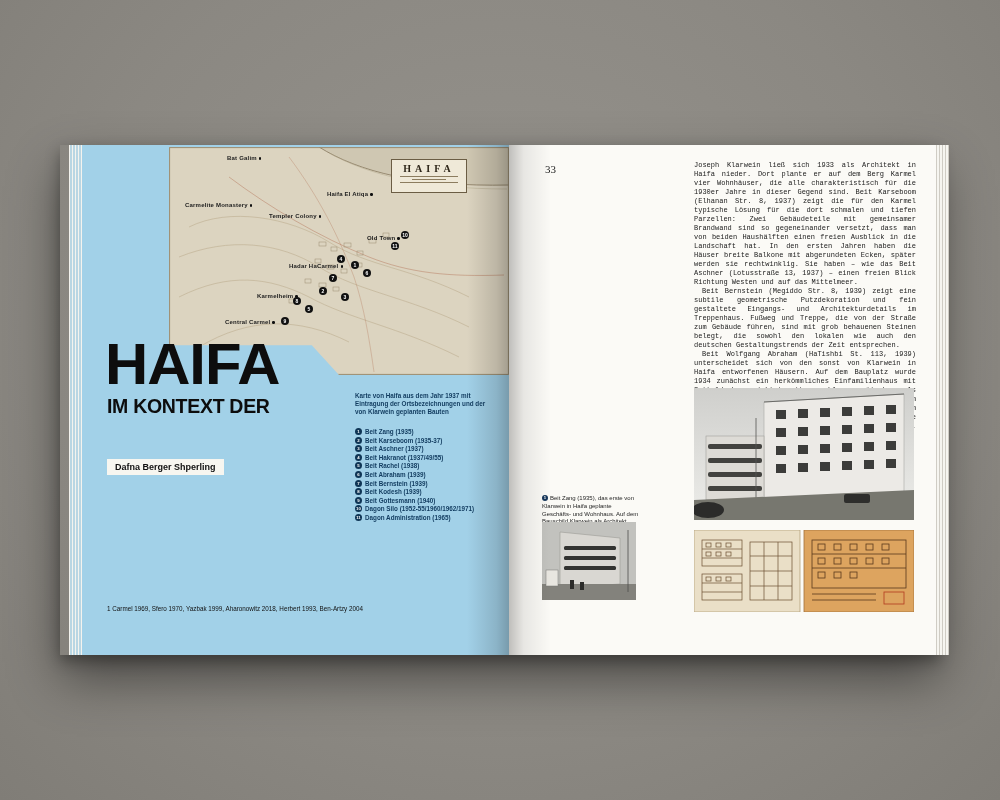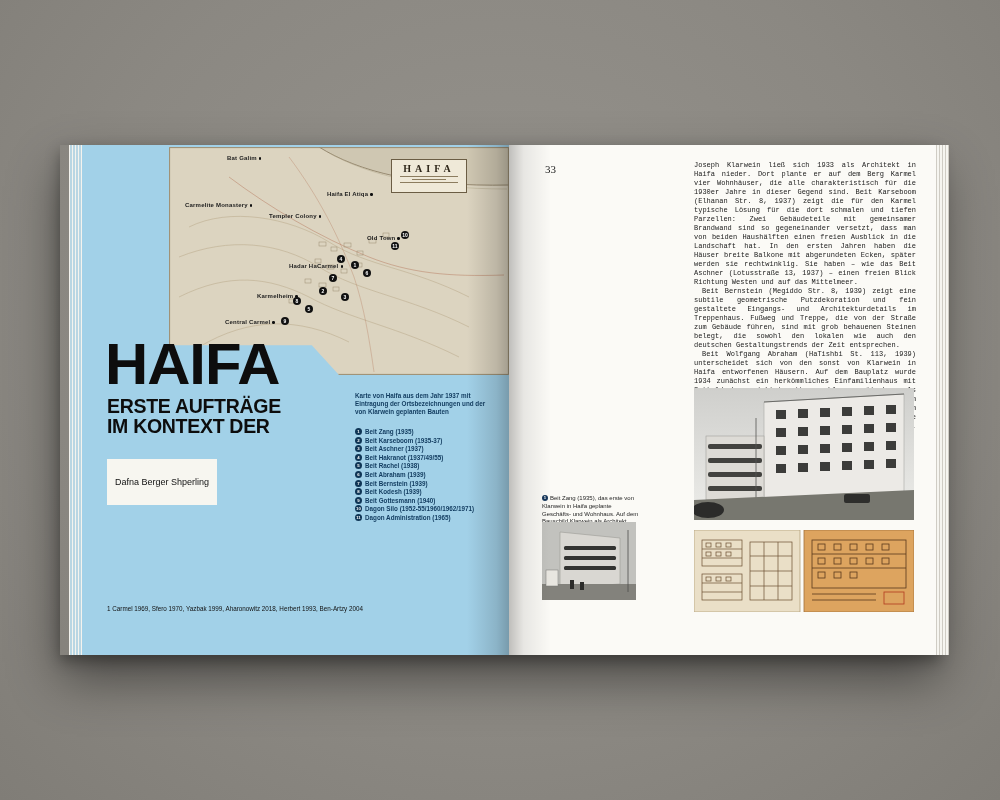--- a/index.html
+++ b/index.html
@@ -38,21 +38,21 @@
   .map-marker { position:absolute; width:8px; height:8px; border-radius:50%; background:#101010;
     color:#fff; font-size:5px; line-height:8px; text-align:center; font-weight:bold; }
 
   
   .haifa-title { position:absolute; left:36px; top:194px; font-size:57px; font-weight:900;
     letter-spacing:-1px; line-height:.9; color:#0d0d0d; transform:scaleX(1.05); transform-origin:left top; }
   .subtitle { position:absolute; left:38px; top:252px; font-size:19.5px; font-weight:800;
     line-height:1.02; letter-spacing:-.3px; color:#0d0d0d; }
   .subtitle .sup { font-size:9px; vertical-align:super; }
   .author-badge { position:absolute; left:38px; top:314px; background:#f7f6f0; color:#111;
-    font-size:9px; font-weight:normal; padding:18px 8px; }
+    font-size:9px; font-weight:bold; padding:3px 8px; }
   .map-caption { position:absolute; left:286px; top:247px; width:140px; font-size:6.3px;
     line-height:1.28; font-weight:bold; color:#103a5e; }
   .legend { position:absolute; left:286px; top:283px; }
   .legend-item { display:flex; align-items:center; gap:3px; margin-bottom:1.6px; }
   .legend-num { flex:none; width:7px; height:7px; border-radius:50%; background:#0f3555; color:#fff;
     font-size:4.3px; line-height:7px; text-align:center; font-weight:bold; }
   .legend-label { font-size:6.3px; font-weight:bold; color:#103a5e; white-space:nowrap; }
   .footnote { position:absolute; left:38px; top:460px; font-size:6.3px; color:#101010; }
 
   
@@ -132,21 +132,20 @@
       <div class="map-marker" style="left:124px; top:150px;">8</div>
       <div class="map-marker" style="left:136px; top:158px;">5</div>
       <div class="map-marker" style="left:112px; top:170px;">9</div>
       <div class="map-marker" style="left:232px; top:84px;">10</div>
       <div class="map-marker" style="left:222px; top:95px;">11</div>
     </div>
 
     <div class="haifa-title">HAIFA</div>
 
     <div class="subtitle">
-      <div>ERSTE AUFTRÄGE</div>
       <div>IM KONTEXT DER</div>
     </div>
 
     <div class="author-badge">Dafna Berger Shperling</div>
 
     <div class="map-caption">Karte von Haifa aus dem Jahr 1937 mit Eintragung der Ortsbezeichnungen und der von Klarwein geplanten Bauten</div>
 
     <div class="legend">
       <div class="legend-item">
           <span class="legend-num">1</span>

